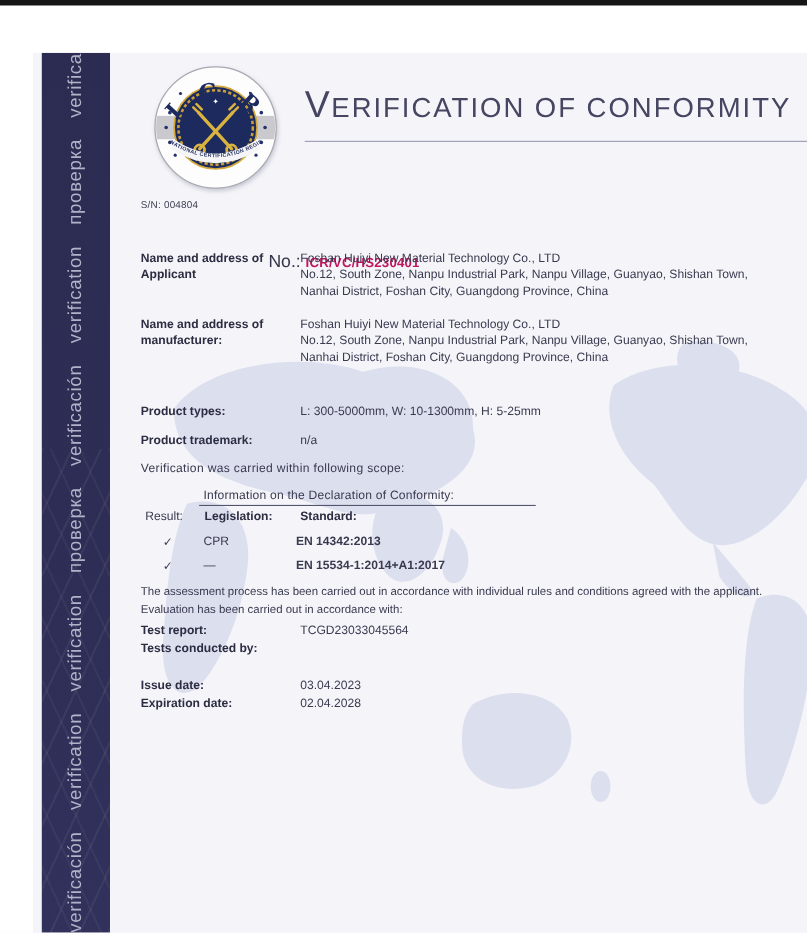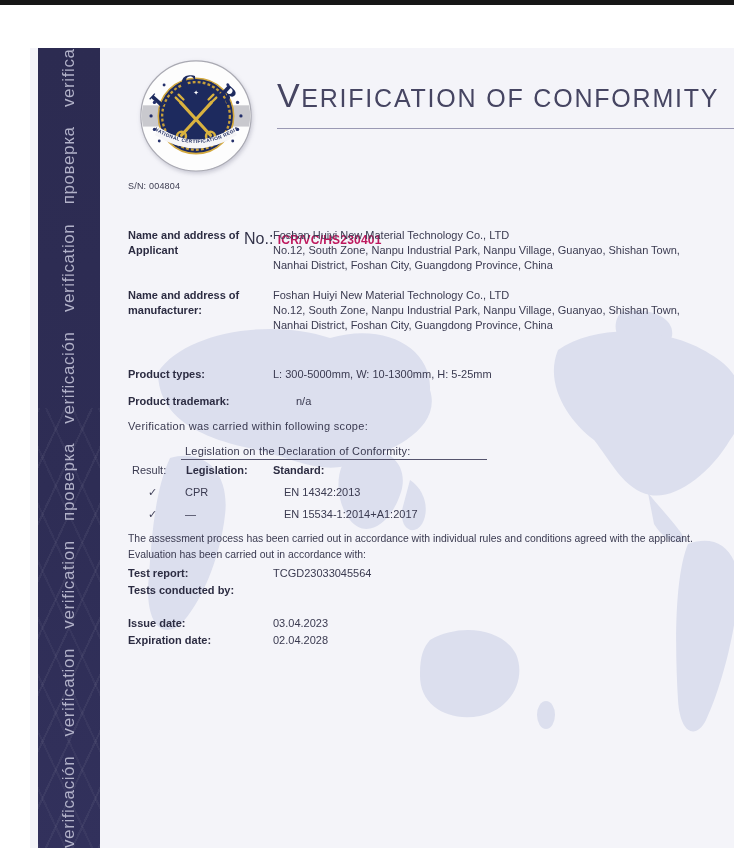--- a/index.html
+++ b/index.html
@@ -57,21 +57,21 @@
   .tbl-caption{
     margin-left:53px;display:inline-block;padding:0 12px 2px 4px;
     border-bottom:1.2px solid #55546e;letter-spacing:0.2px;min-width:290px;
   }
   .tbl-line{position:relative;height:18px;margin-top:4px;}
   .c-result{position:absolute;left:4px;}
   .c-leg{position:absolute;left:58px;font-weight:bold;color:#2c2c42;}
   .c-std{position:absolute;left:145px;font-weight:bold;color:#2c2c42;}
   .c-check{position:absolute;left:20px;color:#3f3f58;}
   .c-legv{position:absolute;left:57px;}
-  .c-stdv{position:absolute;left:156px;font-weight:normal;color:#3a3a50;}
+  .c-stdv{position:absolute;left:141px;font-weight:bold;color:#3a3a50;}
   .assess{font-size:10.4px;line-height:16px;white-space:nowrap;}
 </style>
 </head>
 <body>
 
 <div class="top-bar"></div>
 
 <div class="page">
 
   <svg class="map-wm" viewBox="0 0 610 480" preserveAspectRatio="none">
@@ -180,29 +180,29 @@
         <div>Nanhai District, Foshan City, Guangdong Province, China</div>
       </div>
     </div>
 
 
     <div class="blk frow" style="top:144px;">
       <div class="flabel">Product types:</div>
       <div class="fvalue">L: 300-5000mm, W: 10-1300mm, H: 5-25mm</div>
     </div>
 
-    <div class="blk frow" style="top:171px;gap:23px;">
+    <div class="blk frow" style="top:171px;">
       <div class="flabel">Product trademark:</div>
       <div class="fvalue">n/a</div>
     </div>
 
     <div class="blk scope" style="top:197px;">Verification was carried within following scope:</div>
 
     <div class="blk tbl" style="top:222px;">
-      <div class="tbl-caption">Legislation on the Declaration of Conformity:</div>
+      <div class="tbl-caption">Information on the Declaration of Conformity:</div>
       <div class="tbl-line">
         <span class="c-result">Result:</span>
         <span class="c-leg">Legislation:</span>
         <span class="c-std">Standard:</span>
       </div>
       <div class="tbl-line">
         <span class="c-check">✓</span>
         <span class="c-legv">CPR</span>
         <span class="c-stdv">EN 14342:2013</span>
       </div>

